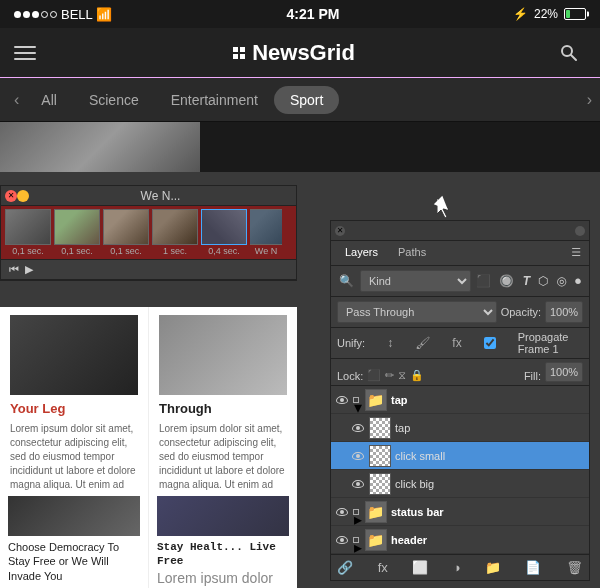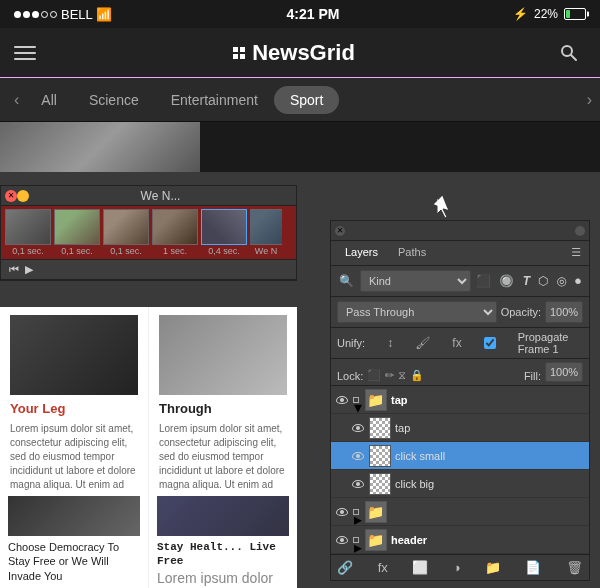--- a/index.html
+++ b/index.html
@@ -515,20 +515,21 @@
     </div>
 
     <div class="layer-item folder">
       <div class="layer-vis">
         <div class="eye-icon"></div>
       </div>
       <div style="width:6px;height:6px;border:1px solid #aaa;display:inline-block;margin-right:2px;">▸</div>
       <div class="layer-thumb">
         <span class="folder-icon">📁</span>
       </div>
+      <span class="layer-name folder-name">status bar</span>
     </div>
 
     <div class="layer-item folder">
       <div class="layer-vis">
         <div class="eye-icon"></div>
       </div>
       <div style="width:6px;height:6px;border:1px solid #aaa;display:inline-block;margin-right:2px;">▸</div>
       <div class="layer-thumb">
         <span class="folder-icon">📁</span>
       </div>

